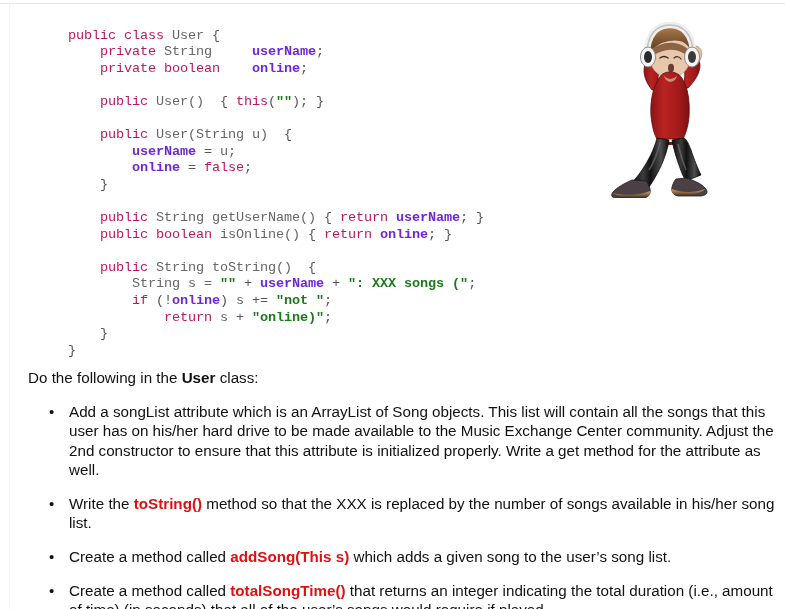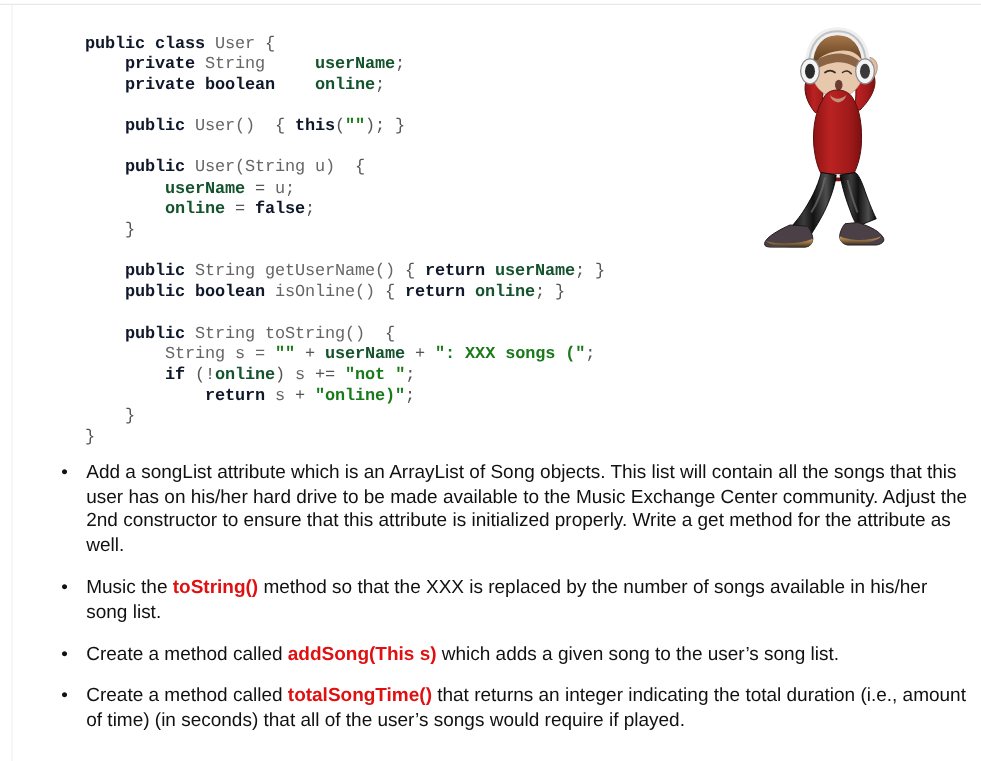--- a/index.html
+++ b/index.html
@@ -37,23 +37,23 @@
     top: 14px;
     font-family: "Liberation Mono", "DejaVu Sans Mono", monospace;
     font-size: 13.5px;
     line-height: 16.6px;
     white-space: pre;
     letter-spacing: -0.1px;
   }
   .code-line { height: 16.6px; white-space: pre; }
   .code-line.blank { height: 16.6px; }
 
-  .kw   { color: #0f172a; font-weight: bold; }
+  .kw   { color: #be185d; font-weight: normal; }
   .typ  { color: #666666; }
-  .id   { color: #14532d; font-weight: bold; }
+  .id   { color: #6d28d9; font-weight: bold; }
   .str  { color: #1a7a1a; font-weight: bold; }
   .pln  { color: #555555; }
   .pnc  { color: #555555; }
 
   
   .dancer {
     position: absolute;
     left: 600px;
     top: 18px;
     width: 140px;
@@ -206,19 +206,22 @@
 
       <path d="M86,160 C93,162 102,166 105,170 C109,174 107,177 101,178
                L78,178 C73,177 71,173 72,169 C73,165 75,162 76,161 Z" fill="#4b4045" stroke="#231c20" stroke-width="0.8"></path>
       <path d="M105,171 C102,175 92,177 83,177 L78,178 C73,177 71,174 72,171
                C80,175 96,175 105,171 Z" fill="url(#gSole)"></path>
     </g>
   </svg>
 </div>
 
 <div class="prose">
+  <p class="lead">
+    <span>Do the following in the </span><b>User</b><span> class:</span>
+  </p>
   <ul class="tasks" id="task-list">
       <li><span class="bullet">•</span><span class="">Add a </span><span class="b">songList</span><span class=""> attribute which is an </span><span class="b">ArrayList</span><span class=""> of </span><span class="b">Song</span><span class=""> objects.  This list will contain all the songs that this user has on his/her hard drive to be made available to the Music Exchange Center community.  Adjust the 2nd constructor to ensure that this attribute is initialized properly.  Write a get method for the attribute as well.</span></li>
-      <li><span class="bullet">•</span><span class="">Music the </span><span class="red">toString()</span><span class=""> method so that the XXX is replaced by the number of songs available in his/her song list.</span></li>
+      <li><span class="bullet">•</span><span class="">Write the </span><span class="red">toString()</span><span class=""> method so that the XXX is replaced by the number of songs available in his/her song list.</span></li>
       <li><span class="bullet">•</span><span class="">Create a method called </span><span class="red">addSong(This s)</span><span class=""> which adds a given song to the user’s song list.</span></li>
       <li><span class="bullet">•</span><span class="">Create a method called </span><span class="red">totalSongTime()</span><span class=""> that returns an integer indicating the total duration (i.e., amount of time) (in seconds) that all of the user’s songs would require if played.</span></li>
     </ul>
 </div>
 
 </body></html>

